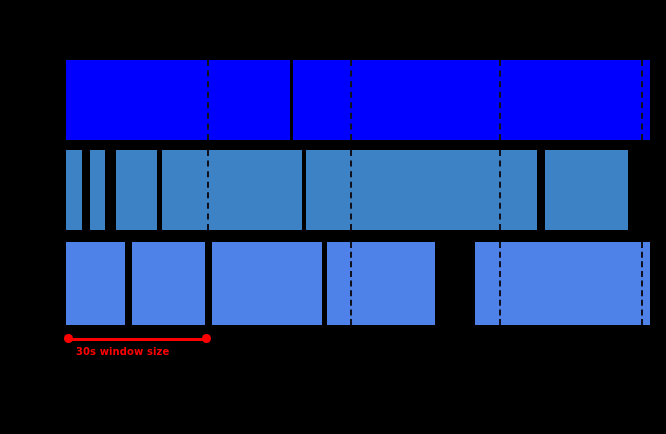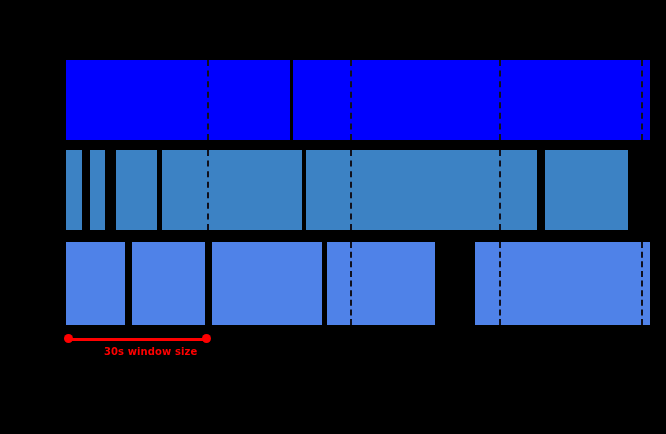--- a/index.html
+++ b/index.html
@@ -102,16 +102,16 @@
     <div class="window-line" style="left:499px; top:60px; height:80px;"></div>
     <div class="window-line" style="left:499px; top:150px; height:80px;"></div>
     <div class="window-line" style="left:499px; top:242px; height:83px;"></div>
 
     <div class="window-line" style="left:641px; top:60px; height:80px;"></div>
     <div class="window-line" style="left:641px; top:242px; height:83px;"></div>
 
     <div class="annotation-line" style="left:68px; top:338px; width:139px;"></div>
     <div class="annotation-cap" style="left:64px; top:334px;"></div>
     <div class="annotation-cap" style="left:202px; top:334px;"></div>
-    <div class="annotation-label" style="left:104px; top:346px;">30s window size</div>
+    <div class="annotation-label" style="left:76px; top:346px;">30s window size</div>
 
   </div>
 </div>
 
 </body></html>

